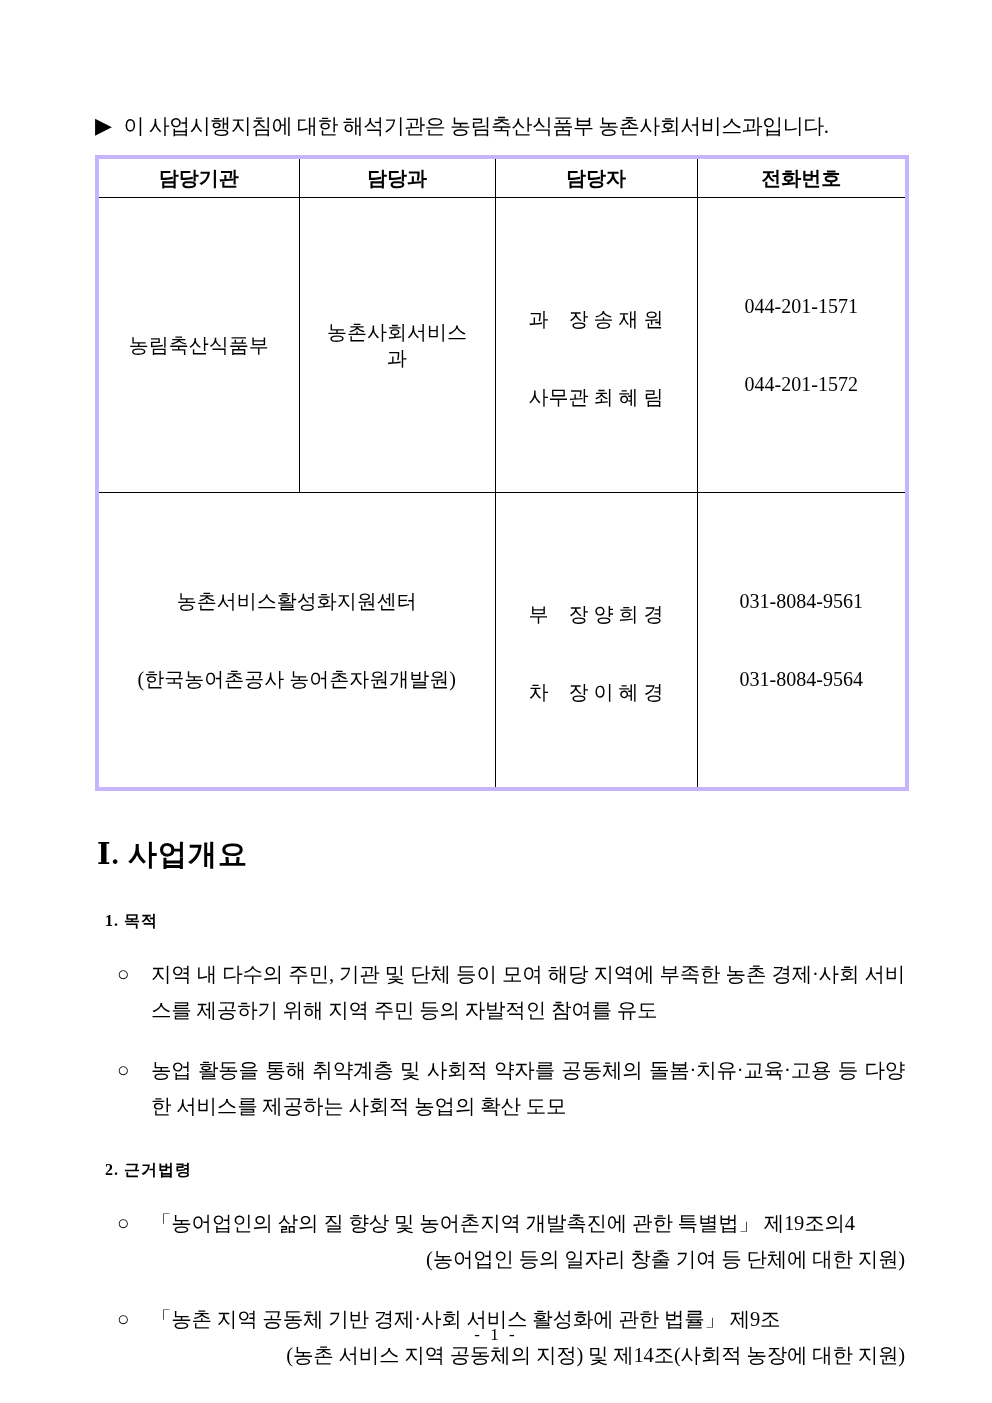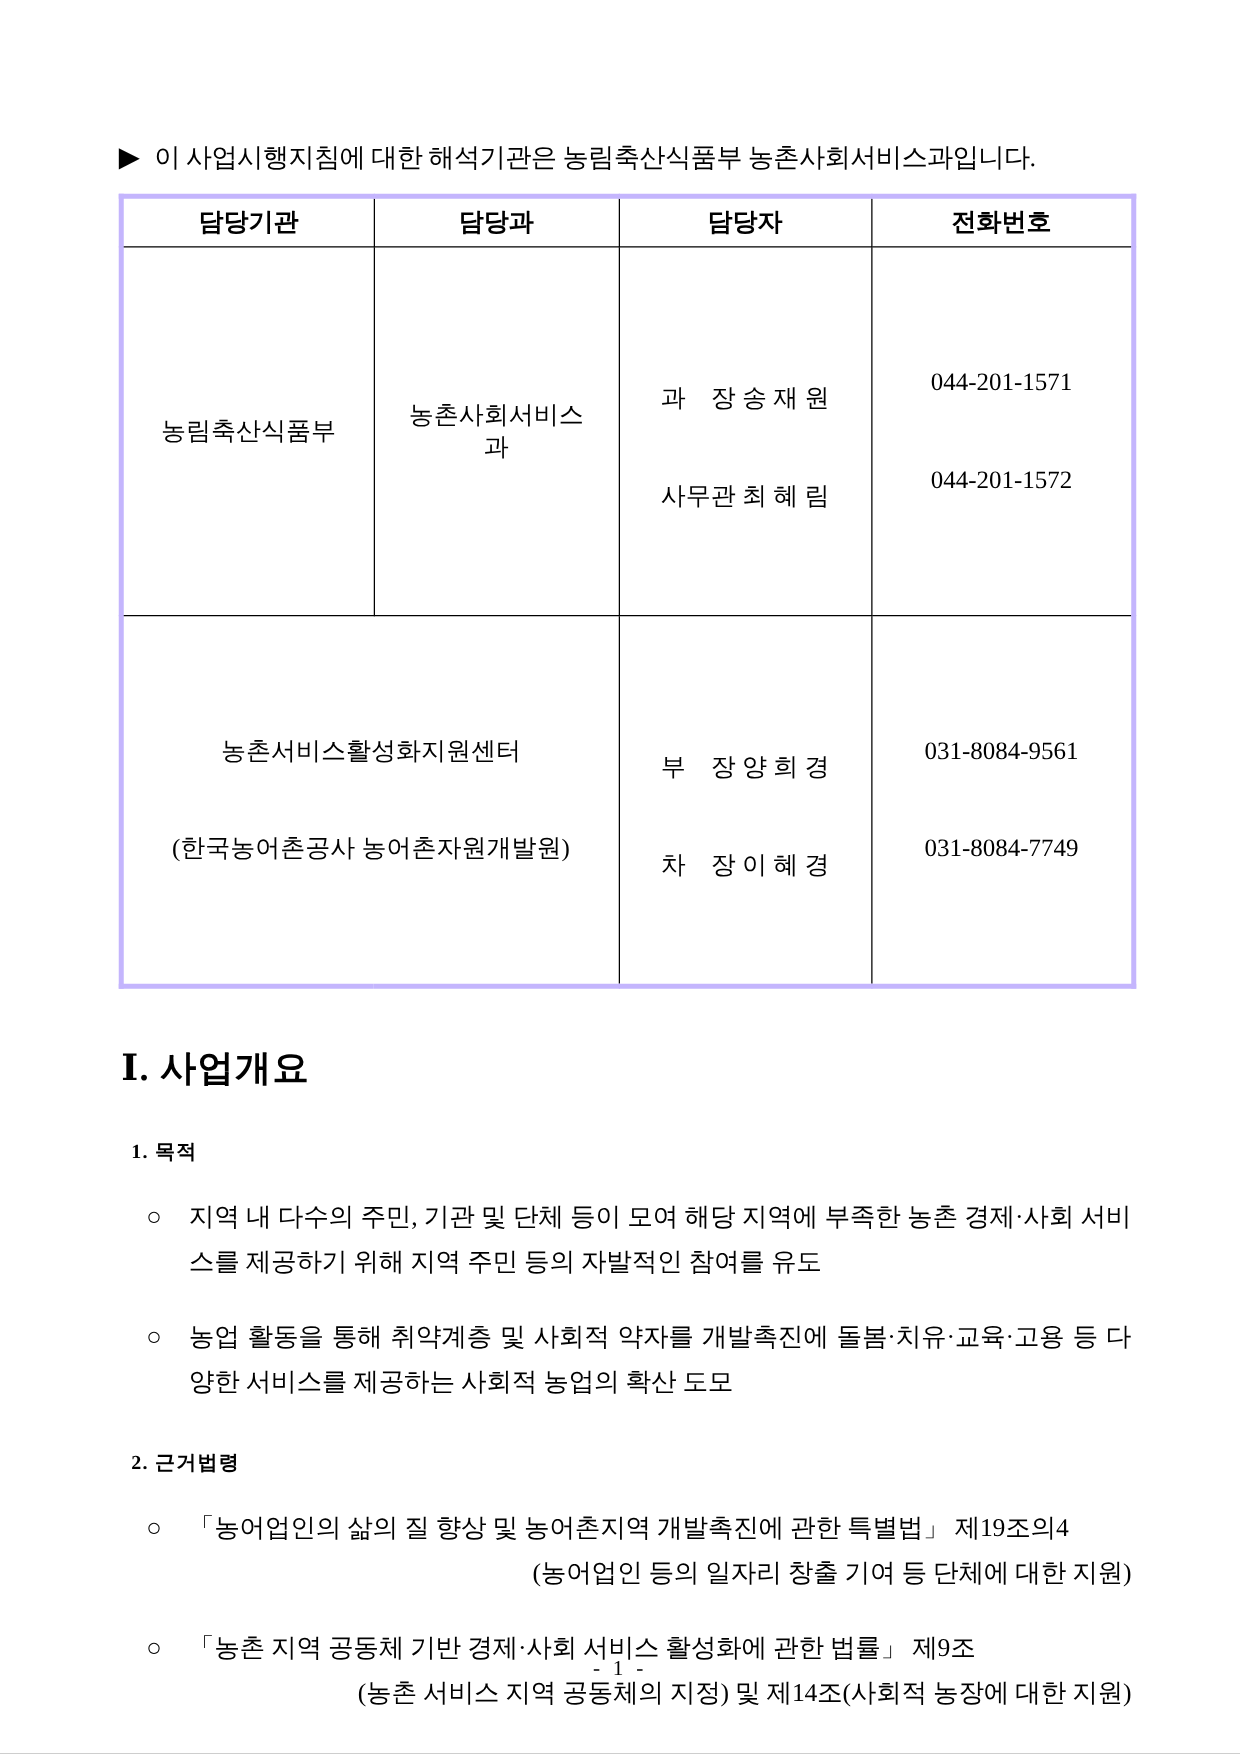--- a/index.html
+++ b/index.html
@@ -95,36 +95,36 @@
           <div>(한국농어촌공사 농어촌자원개발원)</div>
         </td>
         <td class="person-cell">
           <span class="inner">
             <div>부　장 양 희 경</div>
             <div>차　장 이 혜 경</div>
           </span>
         </td>
         <td>
           <div>031-8084-9561</div>
-          <div>031-8084-7749</div>
+          <div>031-8084-9564</div>
         </td>
       </tr>
     </tbody>
       </table>
 
     <div class="h1">Ⅰ. 사업개요</div>
 
     <div class="h2">1. 목적</div>
     <div class="bullet">
       <span class="marker">○</span>
       <span class="text">지역 내 다수의 주민, 기관 및 단체 등이 모여 해당 지역에 부족한 농촌 경제·사회 서비스를 제공하기 위해 지역 주민 등의 자발적인 참여를 유도</span>
     </div>
     <div class="bullet">
       <span class="marker">○</span>
-      <span class="text">농업 활동을 통해 취약계층 및 사회적 약자를 개발촉진에 돌봄·치유·교육·고용 등 다양한 서비스를 제공하는 사회적 농업의 확산 도모</span>
+      <span class="text">농업 활동을 통해 취약계층 및 사회적 약자를 공동체의 돌봄·치유·교육·고용 등 다양한 서비스를 제공하는 사회적 농업의 확산 도모</span>
     </div>
 
     <div class="h2">2. 근거법령</div>
     <div class="bullet">
       <span class="marker">○</span>
       <span class="text">
         <div>「농어업인의 삶의 질 향상 및 농어촌지역 개발촉진에 관한 특별법」 제19조의4</div>
         <div class="line2">(농어업인 등의 일자리 창출 기여 등 단체에 대한 지원)</div>
       </span>
     </div>

